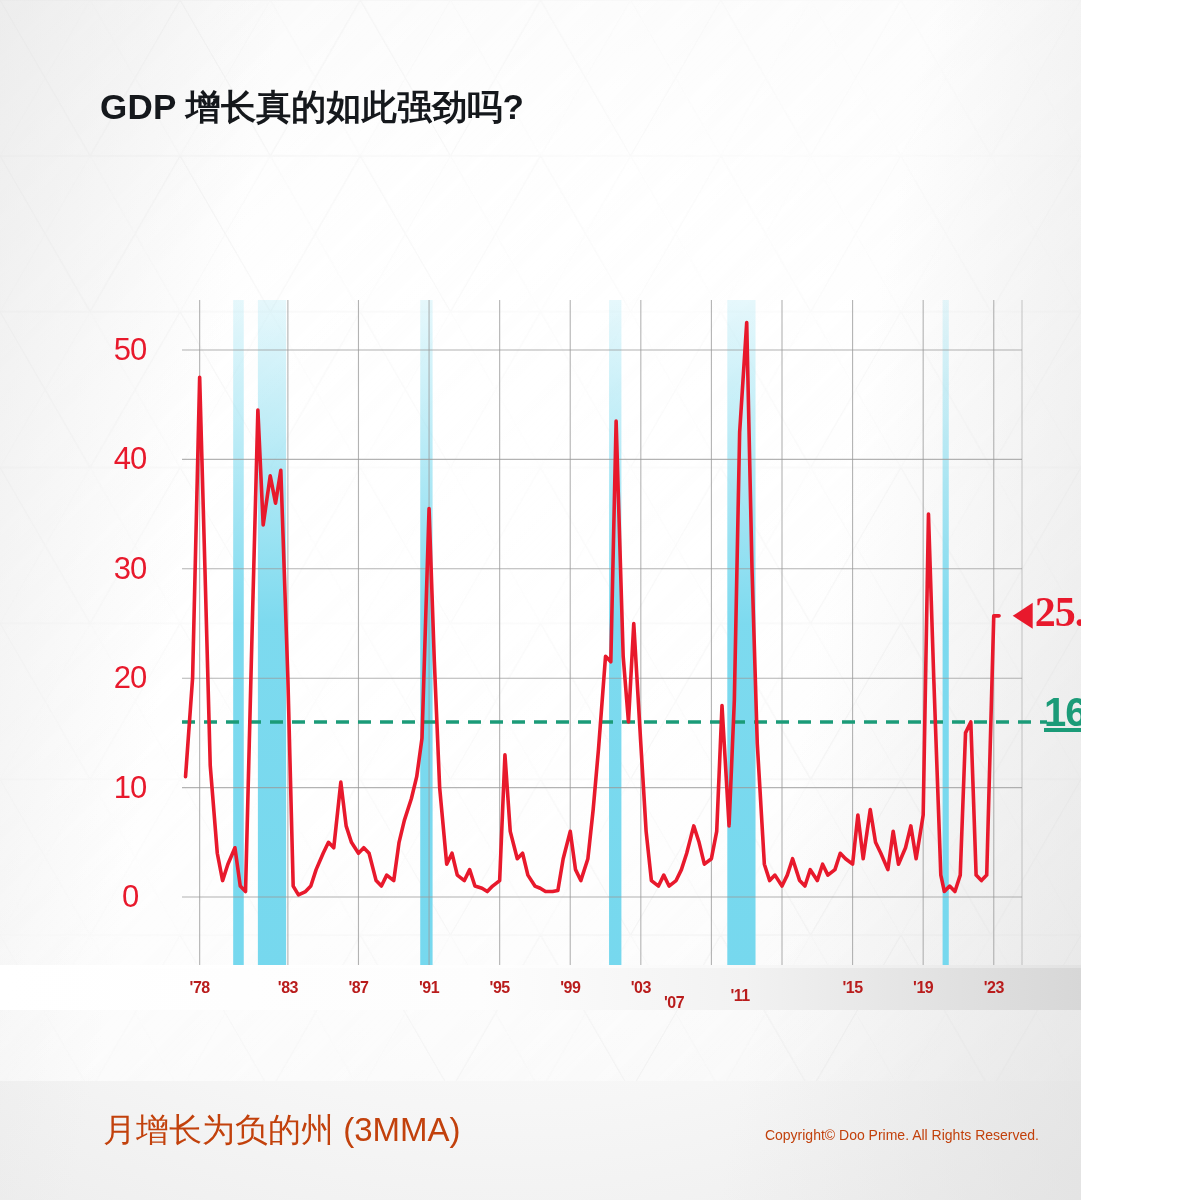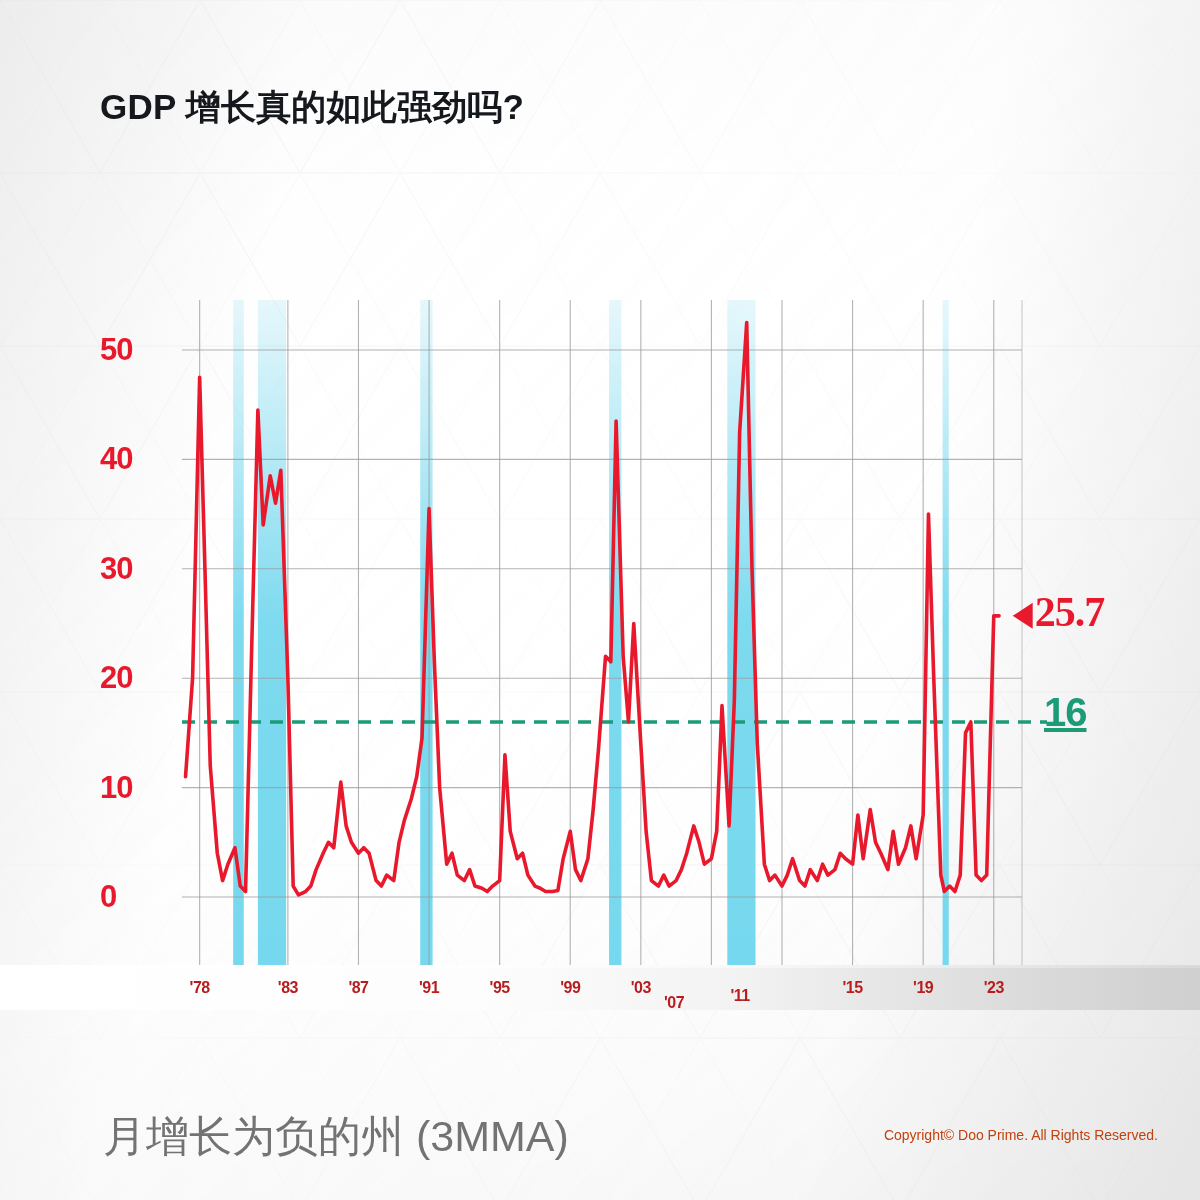--- a/index.html
+++ b/index.html
@@ -2,21 +2,21 @@
 <html><head>
 <meta charset="utf-8">
 <style>
   html,body{margin:0;padding:0;}
   body{
     width:1200px;height:1200px;overflow:hidden;
     font-family:"Liberation Sans","DejaVu Sans",sans-serif;
     background:#ffffff;
     position:relative;
   }
-  #stage{position:absolute;inset:0;width:1200px;height:1200px;overflow:hidden;}
+  #stage{position:absolute;inset:0;width:1081px;height:1200px;overflow:hidden;}
 
   
   .bg-base{
     position:absolute;inset:0;
     background:
       radial-gradient(ellipse 90% 70% at 46% 42%, #ffffff 0%, #fdfdfd 42%, #f6f6f6 72%, #ededed 100%);
   }
   .bg-tri{position:absolute;inset:0;opacity:.85;}
   .bg-vig{
     position:absolute;inset:0;
@@ -27,22 +27,22 @@
   .title{
     position:absolute;left:100px;top:84px;
     font-size:35px;font-weight:bold;color:#15181c;
     letter-spacing:.2px;white-space:nowrap;
   }
 
   
   #chart{position:absolute;left:0;top:0;width:1200px;height:1200px;}
 
   .ylab{
-    position:absolute;color:#e8192c;font-weight:bold;font-size:31px;
-    text-align:left;width:60px;transform:translateY(-50%);
+    position:absolute;color:#e8192c;font-weight:normal;font-size:31px;
+    text-align:center;width:60px;transform:translateY(-50%);
     letter-spacing:-1px;
   }
   .xlab{
     position:absolute;color:#b91c1c;font-weight:bold;font-size:16px;
     transform:translateX(-50%);letter-spacing:-.5px;white-space:nowrap;
   }
 
   .axis-strip{
     position:absolute;left:0;top:965px;width:1200px;height:45px;
     background:linear-gradient(90deg,#ffffff 0%,#fdfdfd 40%,#f2f2f2 62%,#dcdcdc 84%,#cfcfcf 100%);
@@ -53,21 +53,21 @@
   }
 
   .val-label{
     position:absolute;font-weight:bold;white-space:nowrap;
   }
   .val-red{color:#e8192c;font-size:42px;letter-spacing:-1px;font-family:Liberation Serif, serif;}
   .val-teal{color:#1b9b78;font-size:40px;letter-spacing:-1px;text-decoration:underline;}
 
   .caption{
     position:absolute;left:103px;top:1108px;
-    color:#737373;font-size:43px;font-weight:400;white-space:nowrap;
+    color:#c2410c;font-size:33px;font-weight:400;white-space:nowrap;
   }
   .copyright{
     position:absolute;right:42px;top:1127px;
     color:#c2410c;font-size:14px;white-space:nowrap;
   }
 </style>
 </head>
 <body>
 
 <div id="stage">

